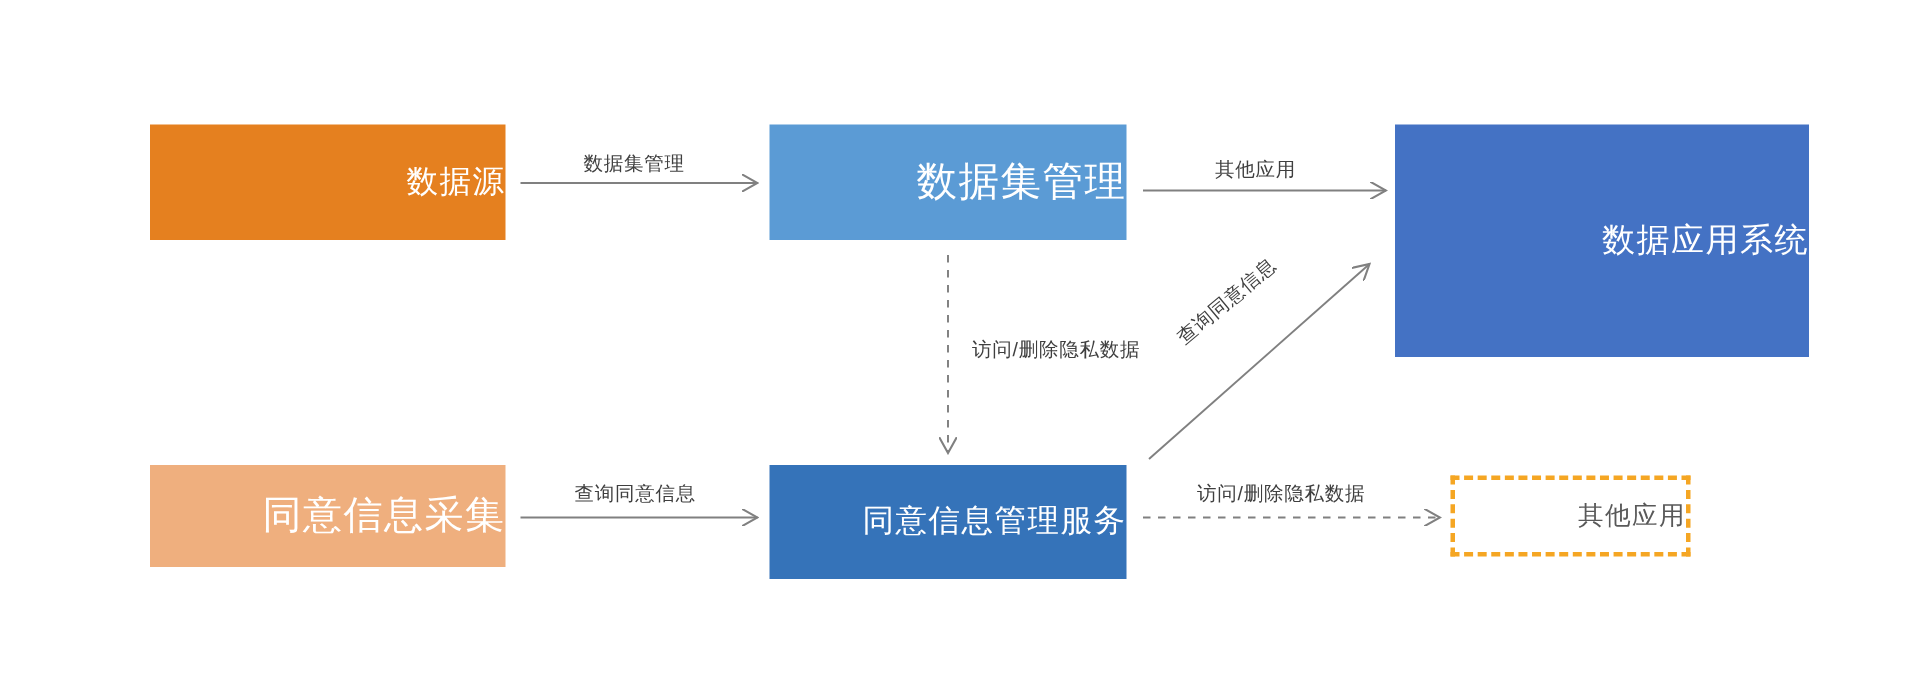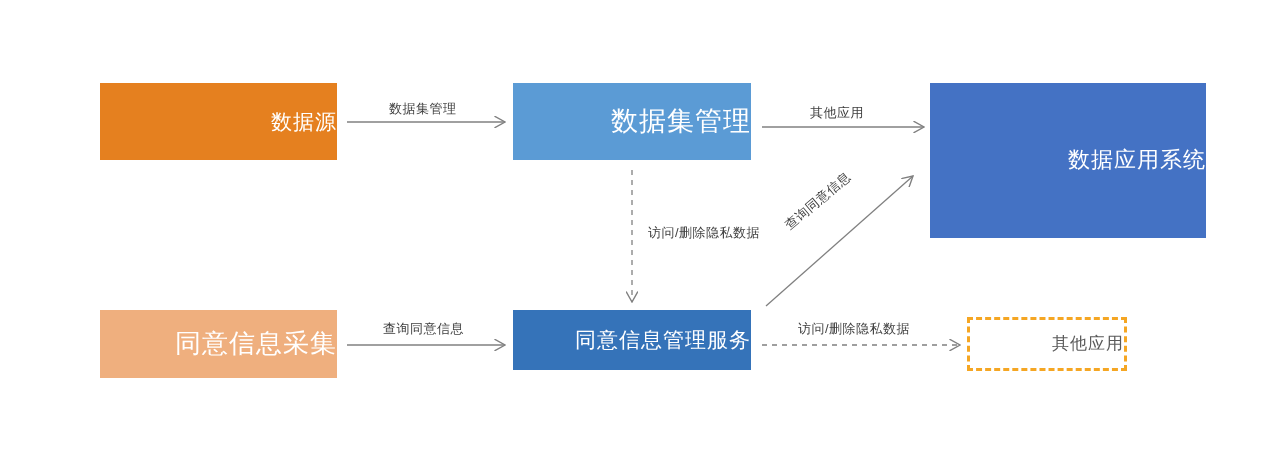--- a/index.html
+++ b/index.html
@@ -31,21 +31,21 @@
     letter-spacing: 1px;
   }
   .node-label {
     display: block;
   }
   
   #node-data-source      { left: 100px; top: 83px;  width: 237px; height: 77px;  }
   #node-dataset-mgmt     { left: 513px; top: 83px;  width: 238px; height: 77px;  }
   #node-data-app-system  { left: 930px; top: 83px;  width: 276px; height: 155px; }
   #node-consent-collect  { left: 100px; top: 310px; width: 237px; height: 68px;  }
-  #node-consent-service  { left: 513px; top: 310px; width: 238px; height: 60px;  }
+  #node-consent-service  { left: 513px; top: 310px; width: 238px; height: 76px;  }
   #node-other-apps       { left: 967px; top: 317px; width: 160px; height: 54px;  }
 
   #node-data-source      { background: #E5801F; color: #ffffff; font-size: 21px; }
   #node-dataset-mgmt     { background: #5B9BD5; color: #ffffff; font-size: 27px; }
   #node-data-app-system  { background: #4472C4; color: #ffffff; font-size: 22px; }
   #node-consent-collect  { background: #EFAF7E; color: #ffffff; font-size: 26px; }
   #node-consent-service  { background: #3573B9; color: #ffffff; font-size: 21px; }
   #node-other-apps       {
     background: #ffffff;
     color: #595959;

